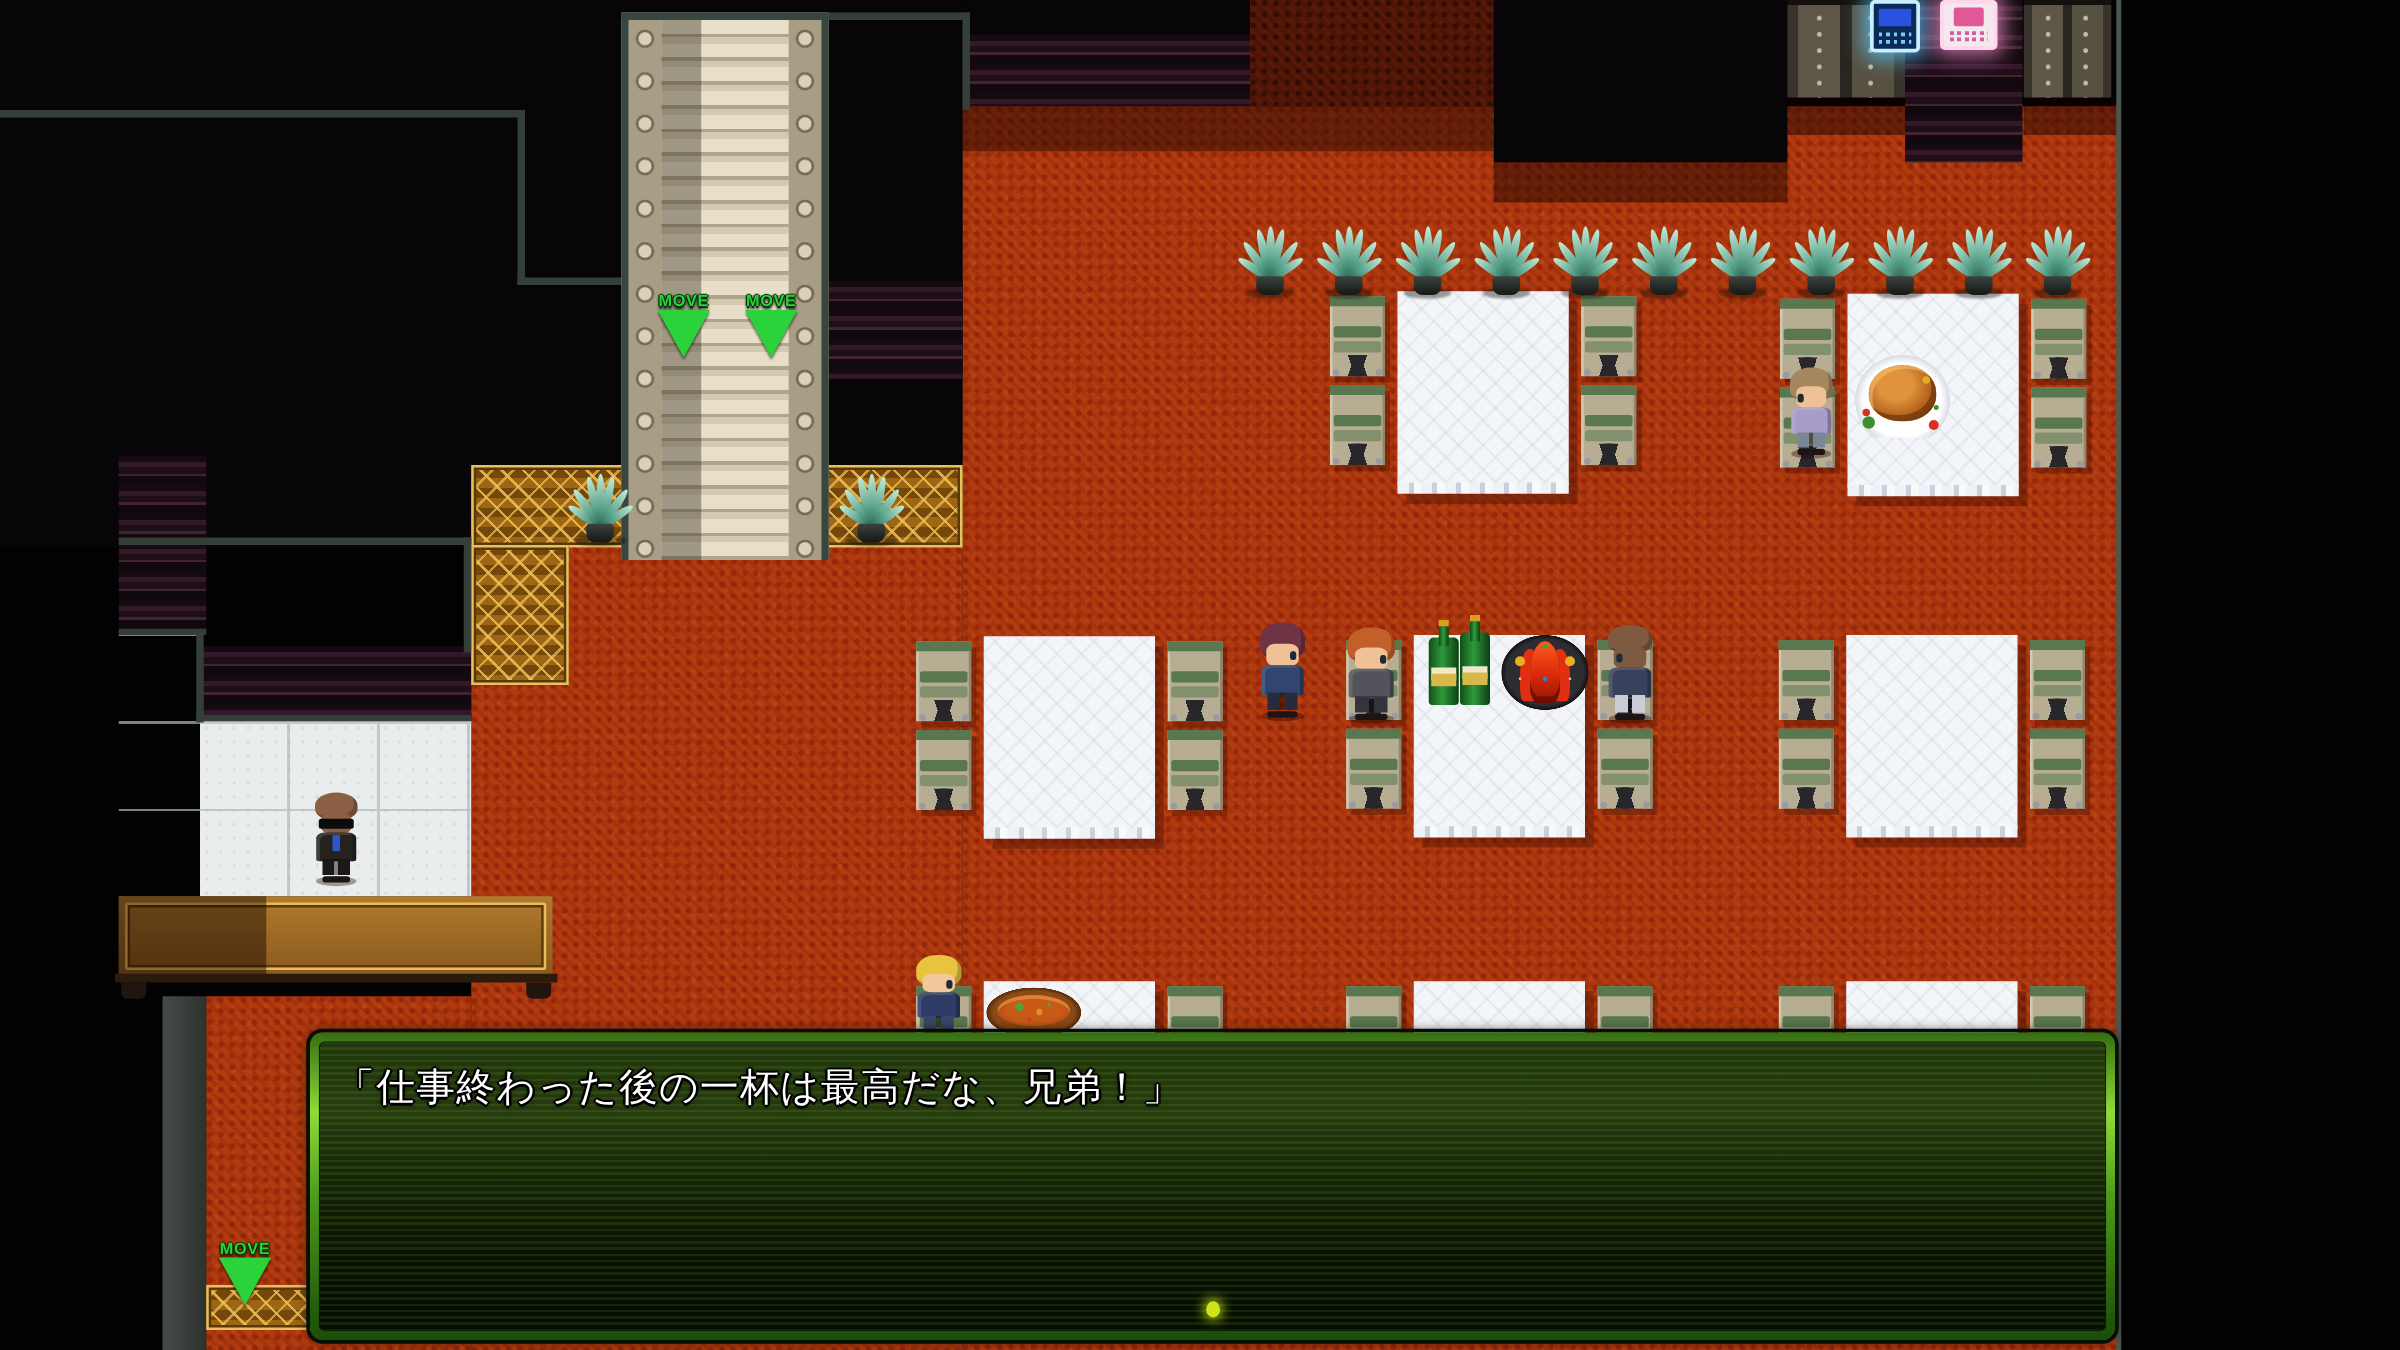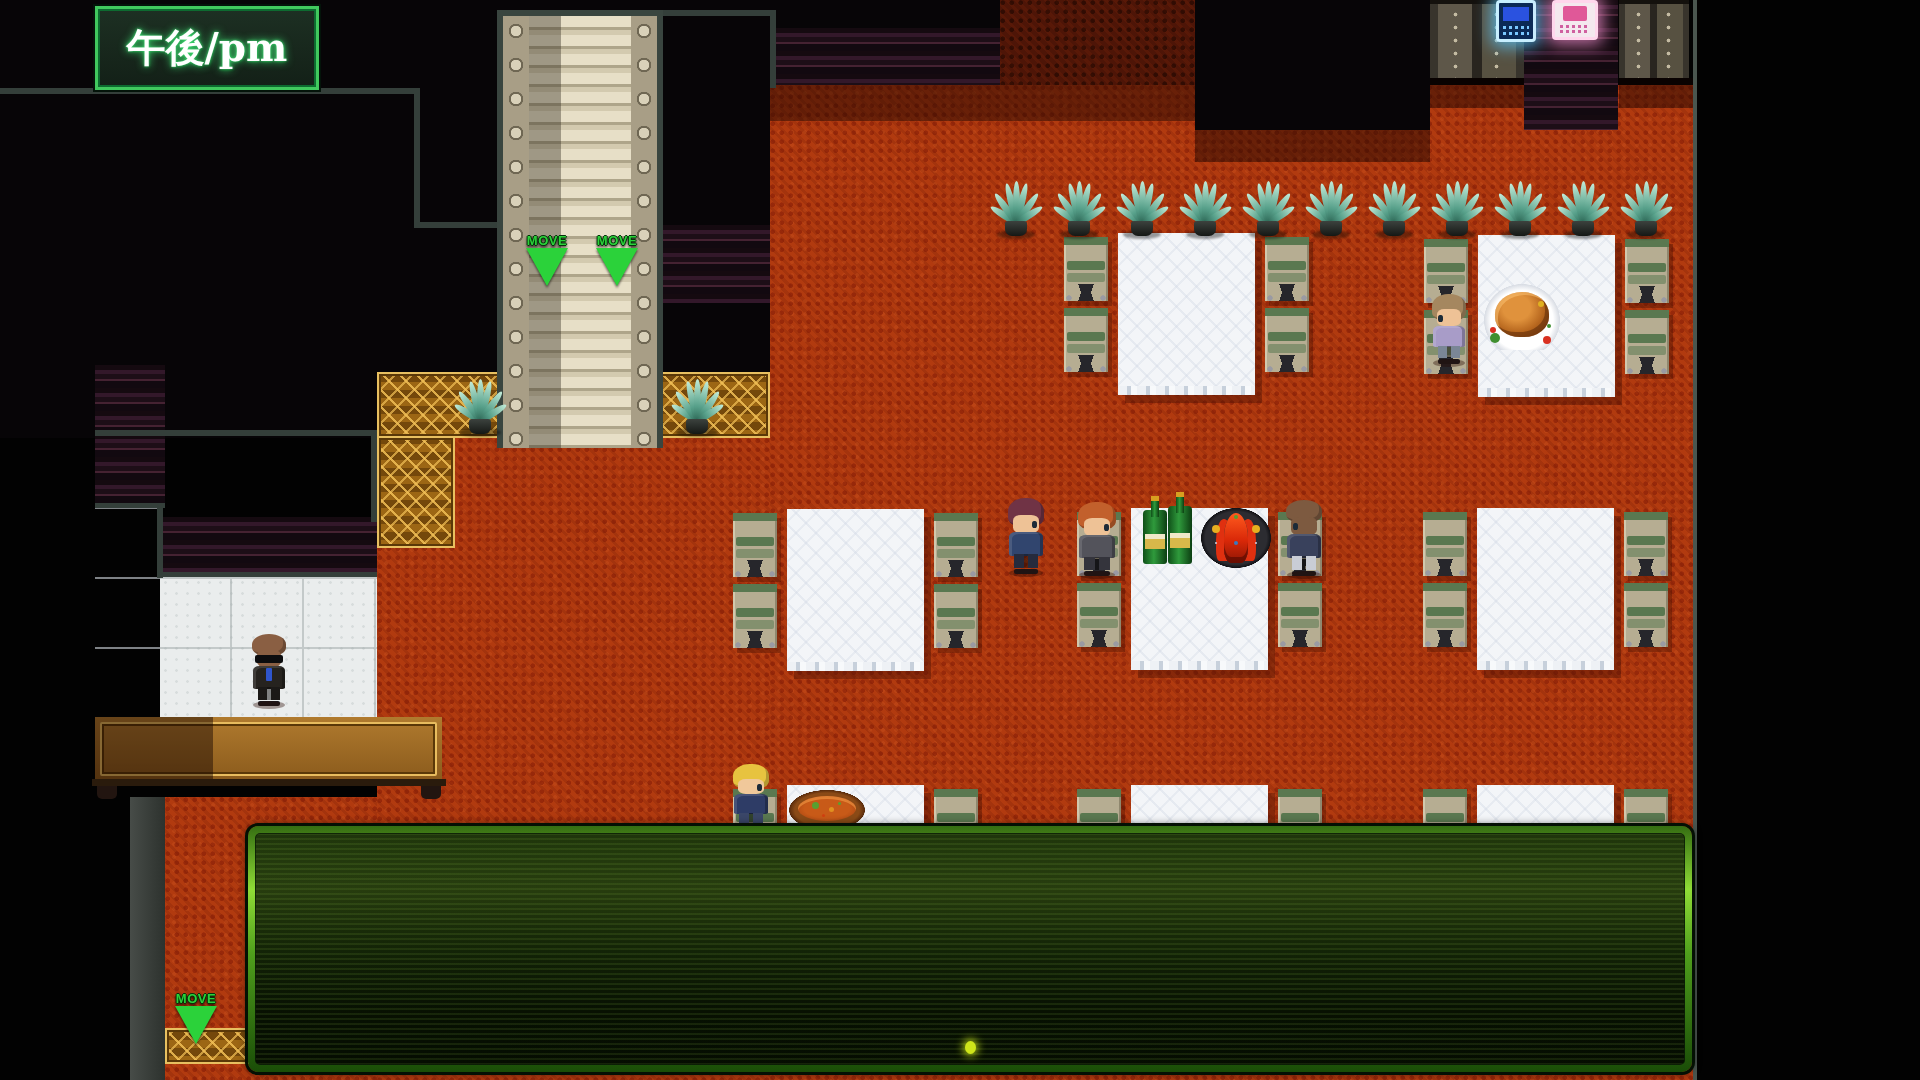--- a/index.html
+++ b/index.html
@@ -503,22 +503,20 @@
       <div class="abs move dim" style="left: 244px; top: 992px; z-index: 13;">
         <span class="lbl">MOVE</span>
         <span class="tri"></span>
       </div>
       <div class="abs move dim" style="left: 308px; top: 992px; z-index: 13;">
         <span class="lbl">MOVE</span>
         <span class="tri"></span>
       </div>
     </div>
 
-  <div id="time-badge" class="abs">
-    <span class="t">午後/pm</span>
-  </div>
 
   <div id="dialog" class="abs">
     <div class="fill">
+      <div class="txt">「仕事終わった後の一杯は最高だな、兄弟！」</div>
       <div class="dot"></div>
     </div>
   </div>
 </div>
 
 </body></html>

